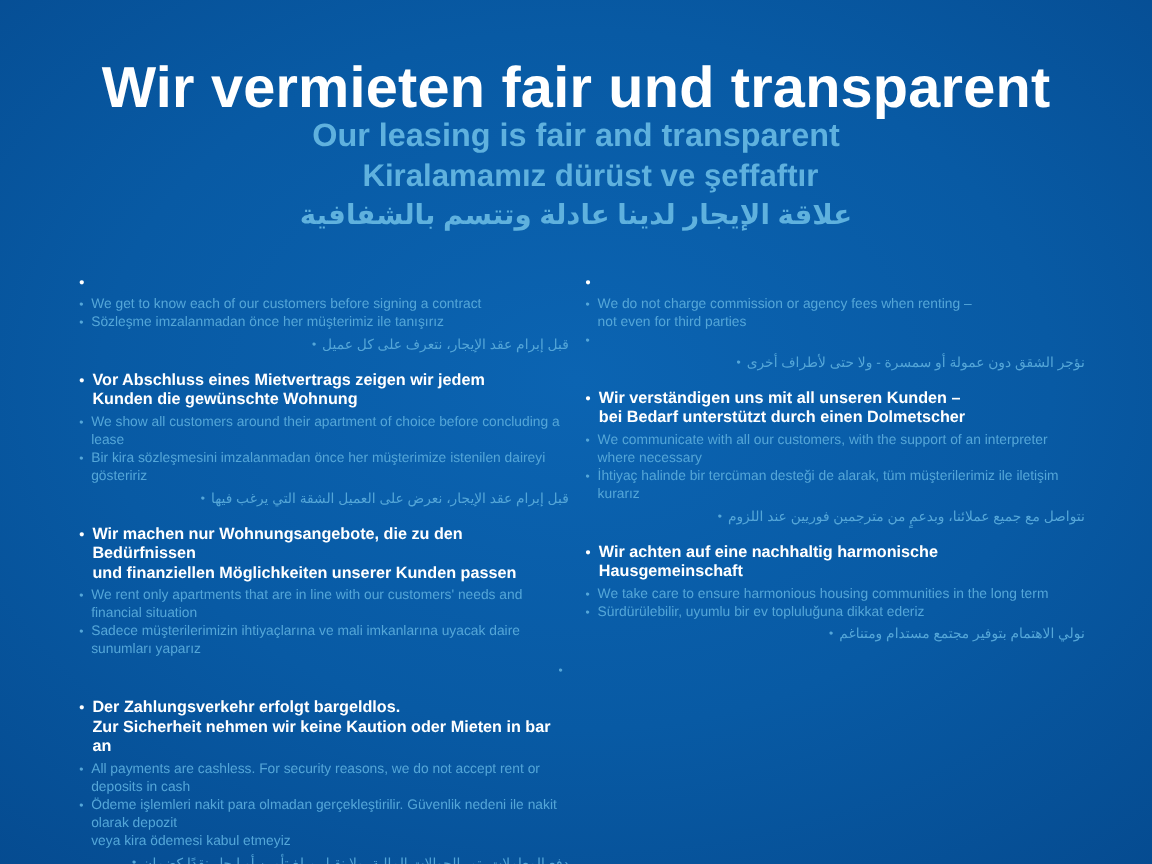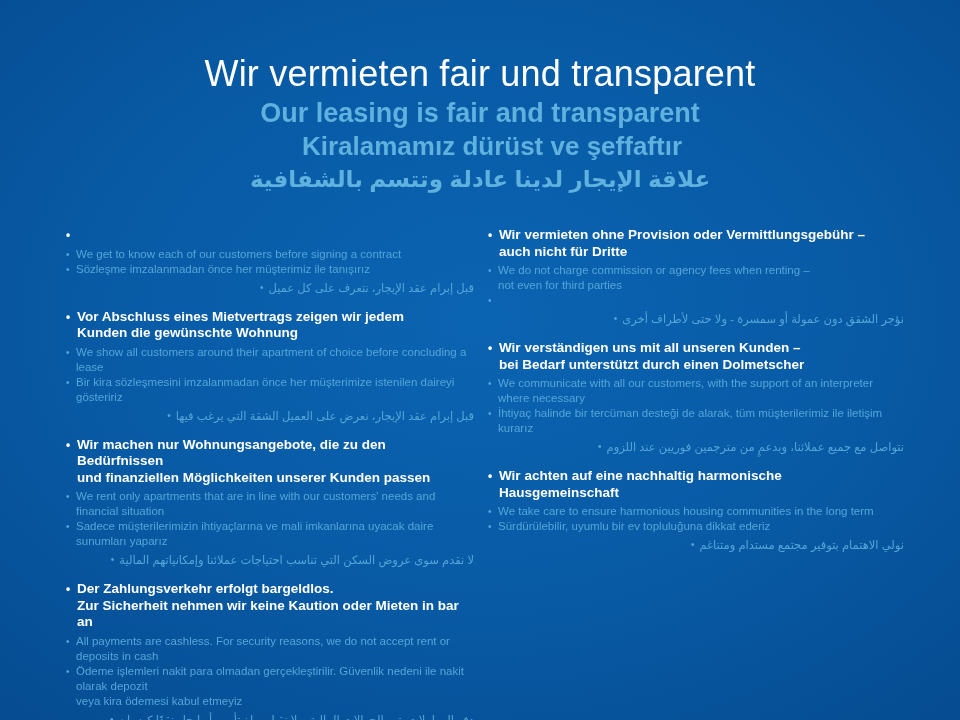--- a/index.html
+++ b/index.html
@@ -21,22 +21,22 @@
     box-sizing: border-box;
   }
 
   
   .header {
     padding-top: 54px;
     text-align: center;
   }
   .title-de {
     color: var(--primary, #ffffff);
-    font-size: 36px;
-    font-weight: normal;
+    font-size: 48px;
+    font-weight: bold;
     letter-spacing: 0.2px;
     line-height: 40px;
     margin: 0;
   }
   .subtitle {
     color: var(--subtitle, #5fb1de);
     font-weight: bold;
     margin: 0;
   }
   .sub-en { font-size: 27px; line-height: 33px; margin-top: 3px; }
@@ -143,21 +143,20 @@
     <div class="line en">
       <span class="bullet">•</span>
       <span class="txt">We rent only apartments that are in line with our customers' needs and financial situation</span>
     </div>
     <div class="line tr">
       <span class="bullet">•</span>
       <span class="txt">Sadece müşterilerimizin ihtiyaçlarına ve mali imkanlarına uyacak daire sunumları yaparız</span>
     </div>
     <div class="line ar">
       <span class="bullet">•</span>
-      <span class="txt" dir="rtl">لا نقدم سوى عروض السكن التي تناسب احتياجات عملائنا وإمكانياتهم المالية</span>
     </div>
   </div>
 
   <div class="group">
     <div class="line de">
       <span class="bullet">•</span>
       <span class="txt">Der Zahlungsverkehr erfolgt bargeldlos.
 Zur Sicherheit nehmen wir keine Kaution oder Mieten in bar an</span>
     </div>
     <div class="line en">
@@ -172,22 +171,20 @@
     <div class="line ar">
       <span class="bullet">•</span>
       <span class="txt" dir="rtl">دفع المعاملات يتم بالحوالات المالية، ولا نقبل مبلغ تأمين أو إيجار نقدًا كضمان</span>
     </div>
   </div>
 </div>
     <div class="col col-right">
   <div class="group">
     <div class="line de">
       <span class="bullet">•</span>
-      <span class="txt">Wir vermieten ohne Provision oder Vermittlungsgebühr –
-auch nicht für Dritte</span>
     </div>
     <div class="line en">
       <span class="bullet">•</span>
       <span class="txt">We do not charge commission or agency fees when renting –
 not even for third parties</span>
     </div>
     <div class="line tr">
       <span class="bullet">•</span>
     </div>
     <div class="line ar">

